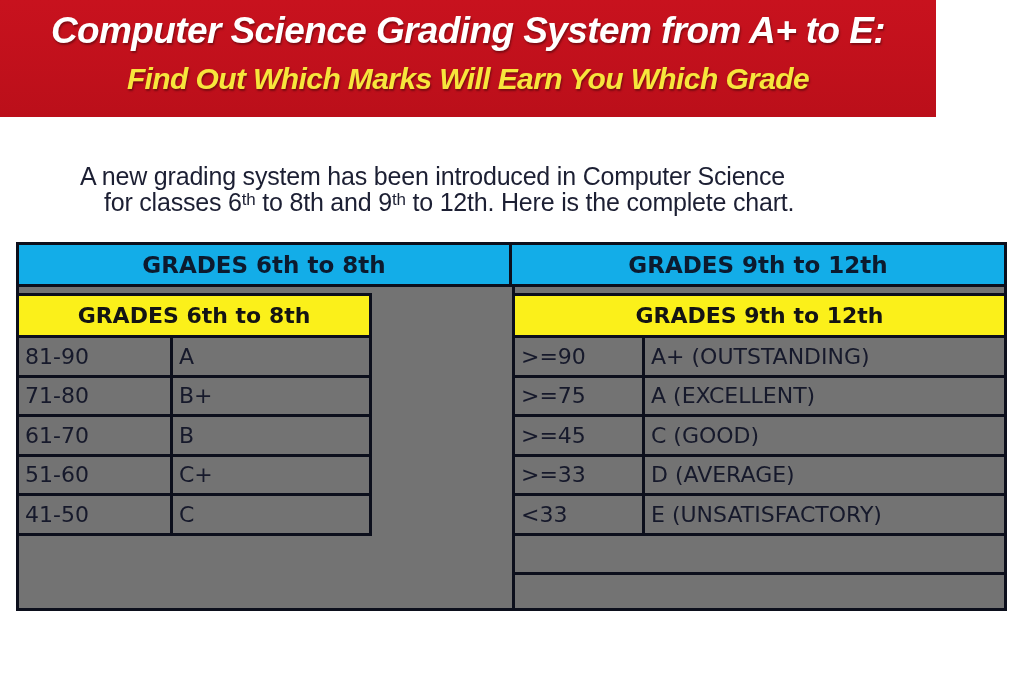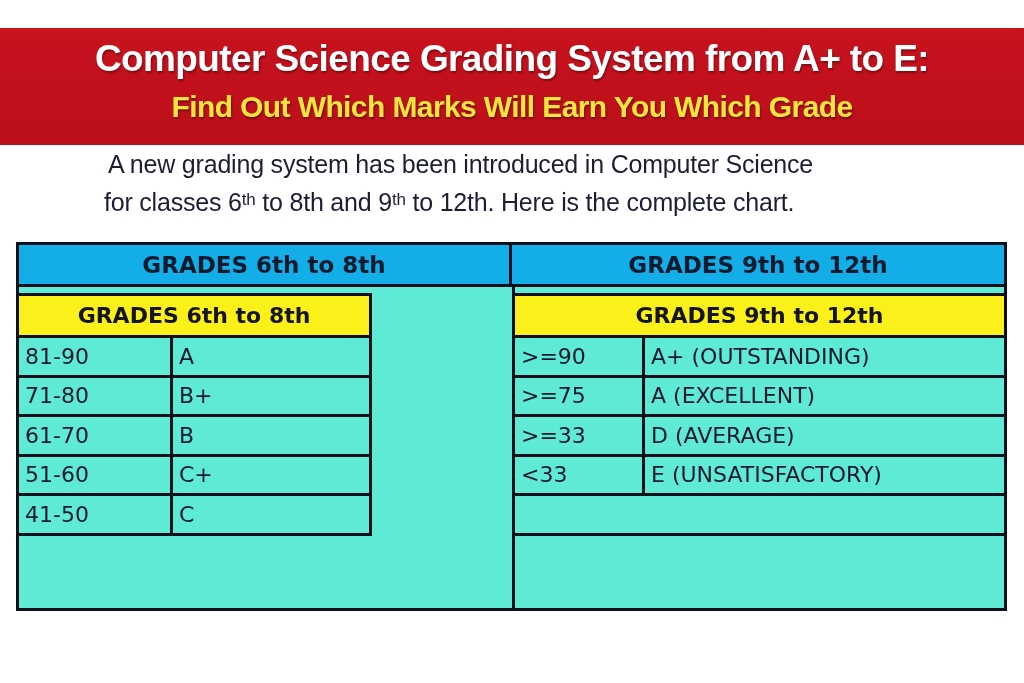--- a/index.html
+++ b/index.html
@@ -1,44 +1,45 @@
 <!DOCTYPE html>
 <html><head>
 <meta charset="utf-8">
 <style>
   * { box-sizing: border-box; margin: 0; padding: 0; }
   html, body { width: 1024px; height: 683px; background: #ffffff; overflow: hidden; }
   body { position: relative; font-family: "DejaVu Sans", "Liberation Sans", sans-serif; color: #15182a; }
 
   .banner {
-    position: absolute; left: 0; top: 28px; width: 1024px; height: 117px;
+    position: absolute; left: 0; top: 0; width: 936px; height: 117px;
     background: linear-gradient(180deg, #c8121e 0%, #bb0f1a 100%);
     text-align: center;
+    font-style: italic;
   }
   .banner .title {
     position: absolute; left: 0; width: 100%; top: 10px;
     font-family: "Liberation Sans", sans-serif; font-weight: bold;
     font-size: 37px; color: #ffffff; letter-spacing: -0.6px;
     text-shadow: 1px 2px 2px rgba(0,0,0,0.35);
   }
   .banner .subtitle {
     position: absolute; left: 0; width: 100%; top: 62px;
     font-family: "Liberation Sans", sans-serif; font-weight: bold;
     font-size: 30px; color: #f7e63c; letter-spacing: -0.6px;
     text-shadow: 1px 2px 2px rgba(0,0,0,0.35);
   }
 
   .intro { position: absolute; left: 0; width: 1024px; top: 146px;
     font-family: "Liberation Sans", sans-serif; font-size: 25px; color: #1c1f33; }
-  .intro .line1 { position: absolute; left: 80px; top: 4px; white-space: nowrap; letter-spacing: -0.2px; margin-left: 28px; }
+  .intro .line1 { position: absolute; left: 80px; top: 16px; white-space: nowrap; letter-spacing: -0.2px; }
   .intro .line2 { position: absolute; left: 104px; top: 42px; white-space: nowrap; letter-spacing: -0.2px; text-align: center; }
   .intro sup { font-size: 17px; vertical-align: 6px; line-height: 0; }
 
   .frame { position: absolute; left: 16px; top: 242px; width: 991px; height: 369px;
-    border: 3px solid #0c0f1c; background: #5eead4; }
+    border: 3px solid #0c0f1c; background: #737373; }
   .blue-row { position: absolute; left: 0; top: 0; width: 100%; height: 42px; display: flex;
     border-bottom: 3px solid #0c0f1c; }
   .blue-cell { height: 100%; background: #13ade8; display: flex; align-items: center; justify-content: center;
     font-weight: bold; font-size: 23px; color: #0c1a2e; }
   .blue-cell.left { width: 493px; border-right: 3px solid #0c0f1c; }
   .blue-cell.right { flex: 1; }
 
   .vdivider { position: absolute; left: 493px; top: 42px; width: 3px; height: 324px; background: #0c0f1c; }
 
   .subtable { position: absolute; border-collapse: collapse; }
@@ -115,20 +116,24 @@
     <tbody>
       <tr>
           <td class="range">&gt;=90</td>
           <td>A+ (OUTSTANDING)</td>
         </tr>
       <tr>
           <td class="range">&gt;=75</td>
           <td>A (EXCELLENT)</td>
         </tr>
       <tr>
+          <td class="range">&gt;=45</td>
+          <td>C (GOOD)</td>
+        </tr>
+      <tr>
           <td class="range">&gt;=33</td>
           <td>D (AVERAGE)</td>
         </tr>
       <tr>
           <td class="range">&lt;33</td>
           <td>E (UNSATISFACTORY)</td>
         </tr>
       <tr>
           <td class="empty" colspan="2"></td>
         </tr>

